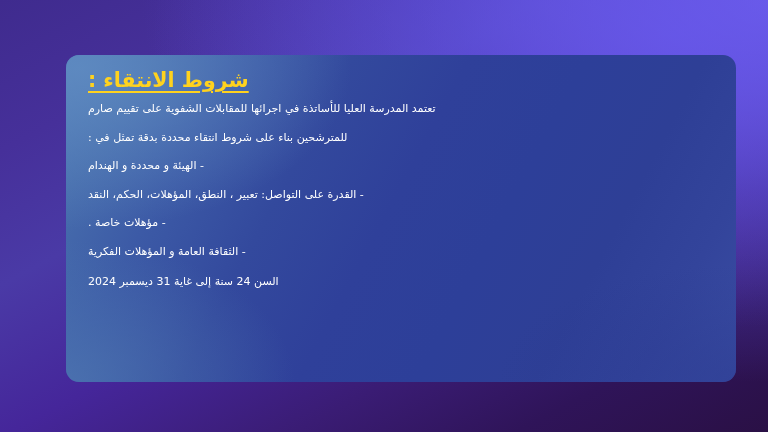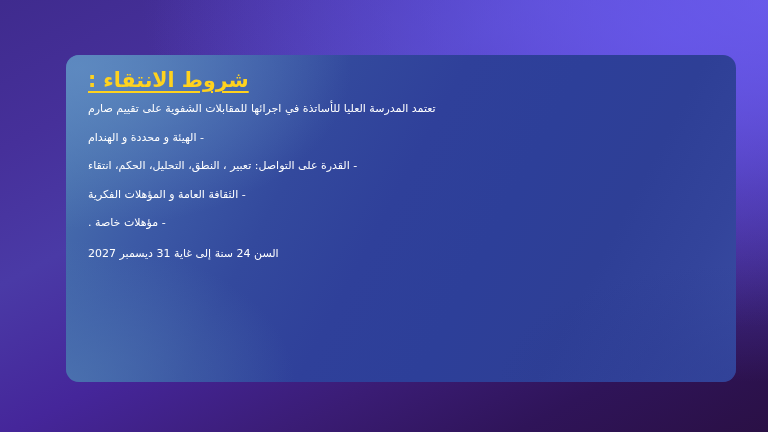--- a/index.html
+++ b/index.html
@@ -123,29 +123,30 @@
 
 <div id="slide">
 
   <div class="card">
     <div class="card-inner">
 
       <div class="title">شروط الانتقاء  :</div>
 
       <div class="line lead">تعتمد المدرسة العليا للأساتذة في اجرائها للمقابلات الشفوية على تقييم صارم</div>
 
+      <div class="line lead">للمترشحين بناء على شروط انتقاء محددة بدقة تمثل في :</div>
 
       <div class="line">- الهيئة و محددة و الهندام</div>
 
 
 
-      <div class="line">- القدرة على التواصل: تعبير ، النطق، التحليل، الحكم، انتقاء</div>
+      <div class="line">- القدرة على التواصل: تعبير ، النطق، المؤهلات، الحكم، النقد</div>
+
+      <div class="line">- مؤهلات خاصة .</div>
 
       <div class="line">- الثقافة العامة و المؤهلات الفكرية</div>
 
-      <div class="line">- مؤهلات خاصة .</div>
-
-      <div class="line final">السن 24 سنة إلى غاية 31 ديسمبر 2027</div>
+      <div class="line final">السن 24 سنة إلى غاية 31 ديسمبر 2024</div>
 
     </div>
   </div>
 
 </div>
 
 </body></html>

